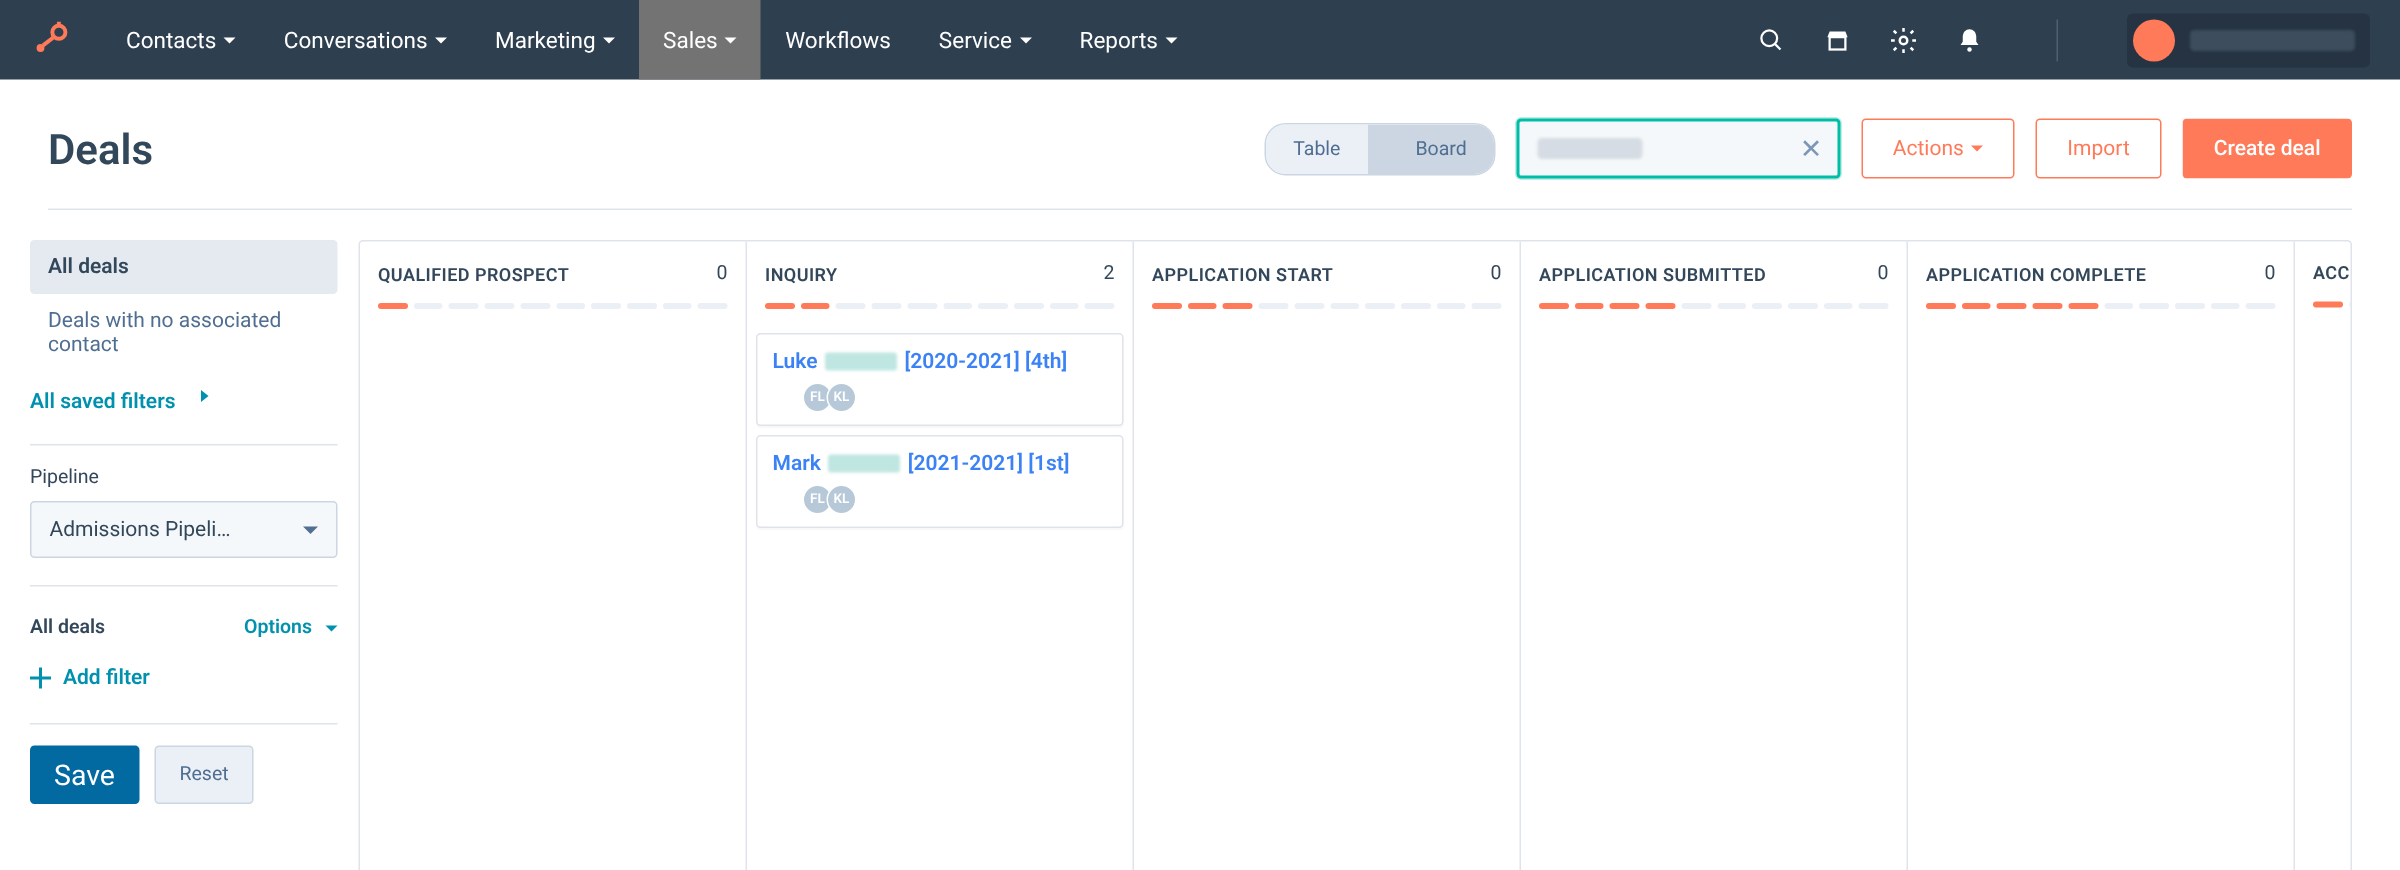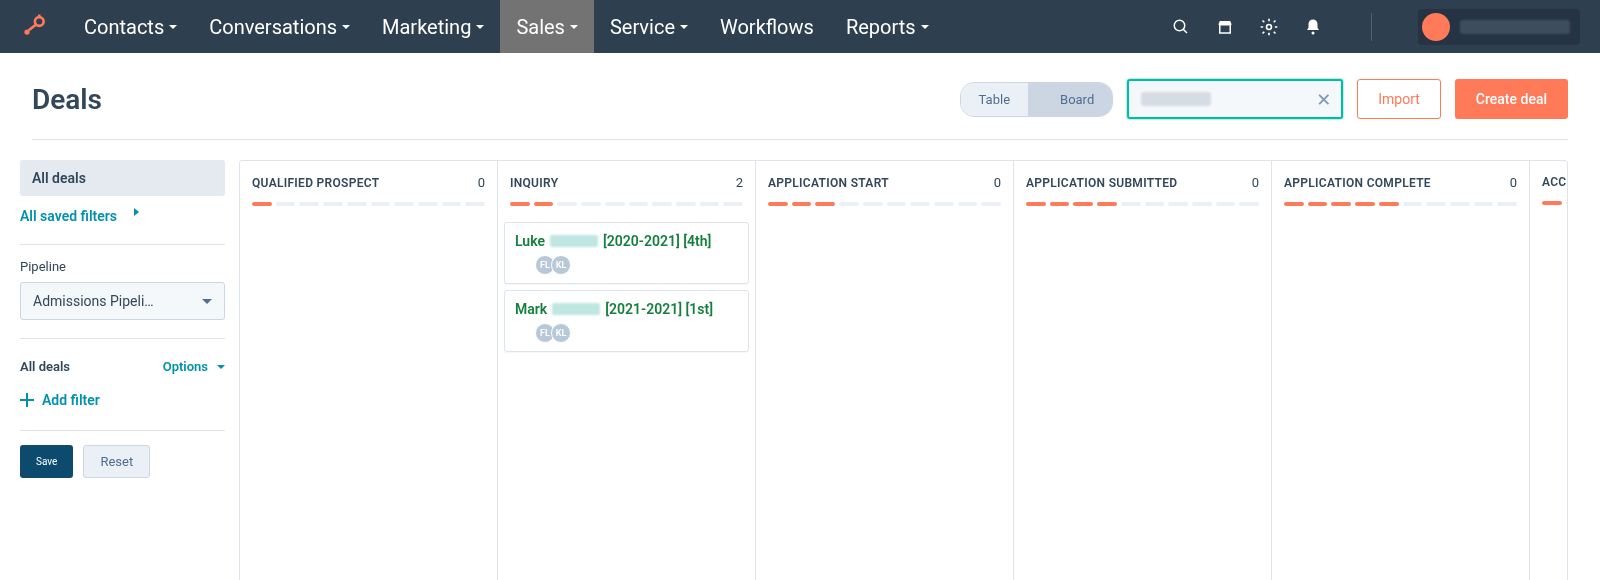--- a/index.html
+++ b/index.html
@@ -1,20 +1,20 @@
 <!DOCTYPE html>
 <html><head>
 <meta charset="utf-8">
 <style>
   * { box-sizing: border-box; margin: 0; padding: 0; font-family: -apple-system, BlinkMacSystemFont, "Segoe UI", Roboto, sans-serif; }
   body { background: #fff; color: #33475b; width: 1600px; height: 580px; overflow: hidden; }
   .topbar { background: #2e3f50; height: 53px; display: flex; align-items: center; padding: 0 20px; }
   .logo svg { width: 28px; height: 28px; }
   .topnav { display: flex; margin-left: 20px; height: 100%; }
-  .topnav-item { display: flex; align-items: center; color: #fff; padding: 0 16px; font-size: 20px; cursor: pointer; height: 100%; }
+  .topnav-item { display: flex; align-items: center; color: #fff; padding: 0 16px; font-size: 15px; cursor: pointer; height: 100%; }
   .topnav-item.active { background: #737373; }
   .caret { display:inline-block; width:0; height:0; border-left:4px solid transparent; border-right:4px solid transparent; border-top:4px solid currentColor; margin-left:5px; }
   .topbar-spacer { flex: 1; }
   .topbar-icons { display: flex; align-items: center; gap: 24px; color: #fff; }
   .icon-btn { width: 20px; height: 20px; display:flex; align-items:center; justify-content:center; cursor:pointer; }
   .vdiv { width:1px; height:28px; background:#51606f; margin:0 12px 0 24px; }
   .profile-chip { display:flex; align-items:center; background:#253342; border-radius:4px; padding:4px 10px 4px 4px; margin-left:10px; gap:10px; }
   .avatar-sm { width:28px; height:28px; border-radius:50%; background:#ff7a59; }
   .blur-rect { width:110px; height:14px; background:#3e4d5d; border-radius:3px; filter:blur(1px); }
   .page-head { display:flex; align-items:center; padding: 26px 32px 20px 32px; }
@@ -40,35 +40,35 @@
   .side-label { font-size:13px; color:#33475b; margin-bottom:8px; }
   .select { border:1px solid #cbd6e2; border-radius:3px; background:#f5f8fa; height:38px; display:flex; align-items:center; justify-content:space-between; padding:6px 12px; font-size:14px; color:#33475b; cursor:pointer; }
   .select-caret { border-left:5px solid transparent; border-right:5px solid transparent; border-top:5px solid #516f90; }
   .options-row { display:flex; justify-content:space-between; align-items:center; margin:20px 0 8px 0; }
   .options-link { color:#0091ae; font-size:13px; font-weight:600; display:flex; align-items:center; gap:4px; cursor:pointer; }
   .addfilter { color:#0091ae; font-size:14px; font-weight:600; display:flex; align-items:center; gap:8px; margin:18px 0 22px 0; cursor:pointer; }
   .plus { width:14px; height:14px; position:relative; }
   .plus:before, .plus:after { content:''; position:absolute; background:#0091ae; }
   .plus:before { left:6px; top:0; width:2px; height:14px; }
   .plus:after { top:6px; left:0; height:2px; width:14px; }
-  .btn-save { background:#0c4a6e; color:#fff; border-radius:3px; padding:8px 16px; font-size:10px; cursor:pointer; margin-right:10px; border:none; }
+  .btn-save { background:#0369a1; color:#fff; border-radius:3px; padding:8px 16px; font-size:19px; cursor:pointer; margin-right:10px; border:none; }
   .btn-reset { background:#eaf0f6; color:#506e91; border:1px solid #cbd6e2; border-radius:3px; padding:8px 16px; font-size:13px; cursor:pointer; }
   .board { flex:1; border:1px solid #dfe3eb; border-radius:3px; display:flex; overflow:hidden; }
   .col { width:258px; flex-shrink:0; border-right:1px solid #dfe3eb; display:flex; flex-direction:column; }
   .col:last-child { border-right:none; }
   .col-head { padding:14px 12px 10px 12px; }
   .col-title-row { display:flex; justify-content:space-between; align-items:center; margin-bottom:12px; }
   .col-title { font-size:12px; font-weight:600; color:#33475b; letter-spacing:0.3px; }
   .col-count { font-size:13px; color:#33475b; }
   .dashes { display:flex; gap:4px; }
   .dash { width:20px; height:4px; background:#eaf0f6; border-radius:2px; }
   .dash.on { background:#ff7a59; }
   .col-body { padding:6px 6px; flex:1; }
   .card { background:#fff; border:1px solid #dfe3eb; border-radius:3px; padding:10px 10px 8px 10px; margin-bottom:6px; box-shadow:0 1px 1px rgba(0,0,0,0.03); cursor:pointer; }
-  .card-title { color:#15803d; font-weight:600; font-size:14px; margin-bottom:6px; display:flex; gap:5px; align-items:center; flex-wrap:wrap; }
+  .card-title { color:#3b82f6; font-weight:600; font-size:14px; margin-bottom:6px; display:flex; gap:5px; align-items:center; flex-wrap:wrap; }
   .name-blur { display:inline-block; width:48px; height:12px; background:#bfe6e1; border-radius:2px; filter:blur(1px); }
   .avatars { display:flex;margin-left:20px; }
   .av { width:20px; height:20px; border-radius:50%; background:#b7c9d8; color:#fff; font-size:9px; font-weight:600; display:flex; align-items:center; justify-content:center; border:1px solid #fff; }
   .av + .av { margin-left:-4px; }
 </style>
 </head>
 <body>
 
 <div class="topbar">
   <div class="logo">
@@ -77,22 +77,22 @@
         <circle cx="22" cy="12" r="5" fill="none" stroke="#ff7a59" stroke-width="3"></circle>
         <line x1="10" y1="22" x2="19" y2="15" stroke="#ff7a59" stroke-width="3"></line>
         <line x1="22" y1="4" x2="22" y2="8" stroke="#ff7a59" stroke-width="3"></line>
       </svg>
   </div>
   <div class="topnav" id="topnav">
       <div class="topnav-item">Contacts<span class="caret"></span></div>
       <div class="topnav-item">Conversations<span class="caret"></span></div>
       <div class="topnav-item">Marketing<span class="caret"></span></div>
       <div class="topnav-item active">Sales<span class="caret"></span></div>
+      <div class="topnav-item">Workflows</div>
       <div class="topnav-item">Service<span class="caret"></span></div>
-      <div class="topnav-item">Workflows</div>
       <div class="topnav-item">Reports<span class="caret"></span></div>
     </div>
   <div class="topbar-spacer"></div>
   <div class="topbar-icons">
     <div class="icon-btn">
         <svg width="18" height="18" viewBox="0 0 24 24" fill="none" stroke="white" stroke-width="2">
           <circle cx="10" cy="10" r="7"></circle>
           <line x1="20" y1="20" x2="15" y2="15"></line>
         </svg>
       </div>
@@ -126,29 +126,34 @@
   <div class="page-title">Deals</div>
   <div class="head-spacer"></div>
   <div class="seg">
     <div class="seg-btn">Table</div>
     <div class="seg-btn active">Board</div>
   </div>
   <div class="searchbox">
     <div class="search-blur"></div>
     <span class="clear-x">✕</span>
   </div>
+  <div class="btn btn-outline-orange">
+      <span>Actions</span>
+      <span class="caret" style="border-top-color:#ff7a59;"></span>
+    </div>
   <div class="btn btn-outline-orange">Import</div>
   <div class="btn btn-orange">Create deal</div>
 </div>
 <div class="hr"></div>
 
 <div class="body">
 
   <div class="sidebar">
     <div class="side-item active">All deals</div>
+    <div class="side-item">Deals with no associated contact</div>
     <div class="side-link">
         <span>All saved filters</span>
         <span class="chev-r"></span>
       </div>
     <div class="side-sep"></div>
     <div class="side-label">Pipeline</div>
     <div class="select">
       <span>Admissions Pipeli…</span>
       <span class="select-caret"></span>
     </div>

